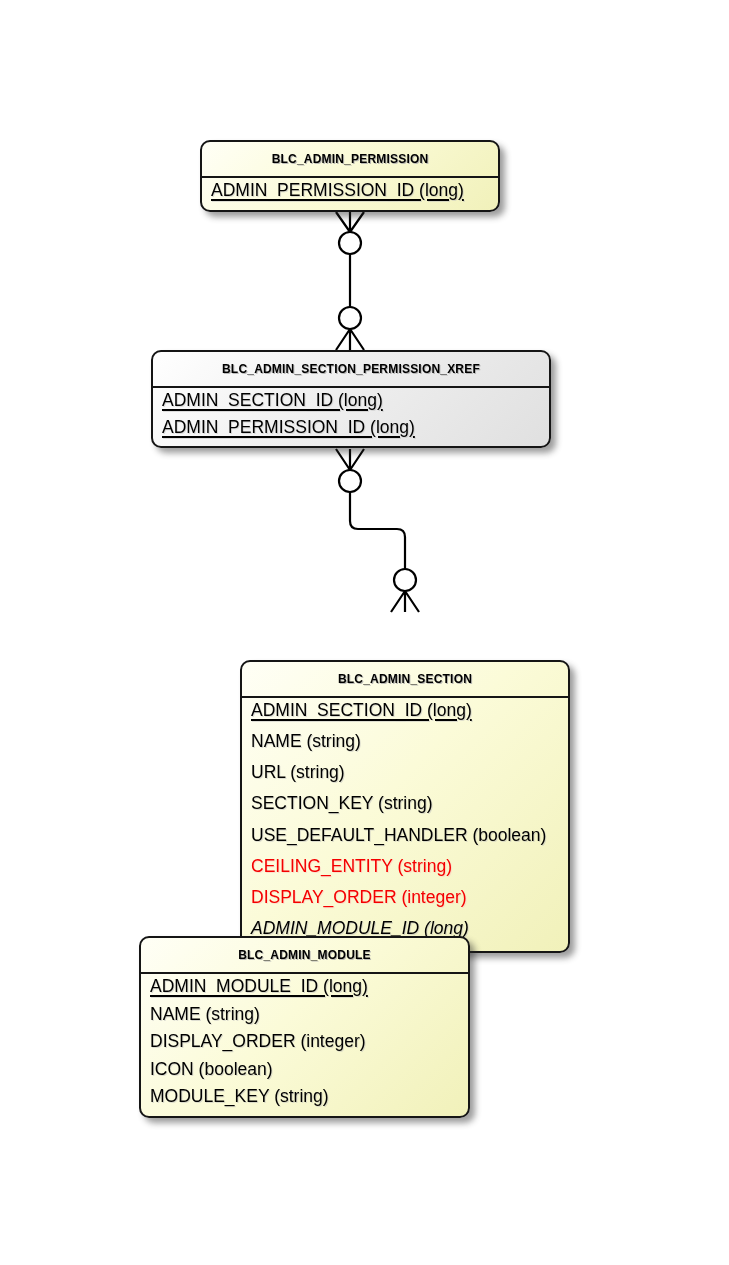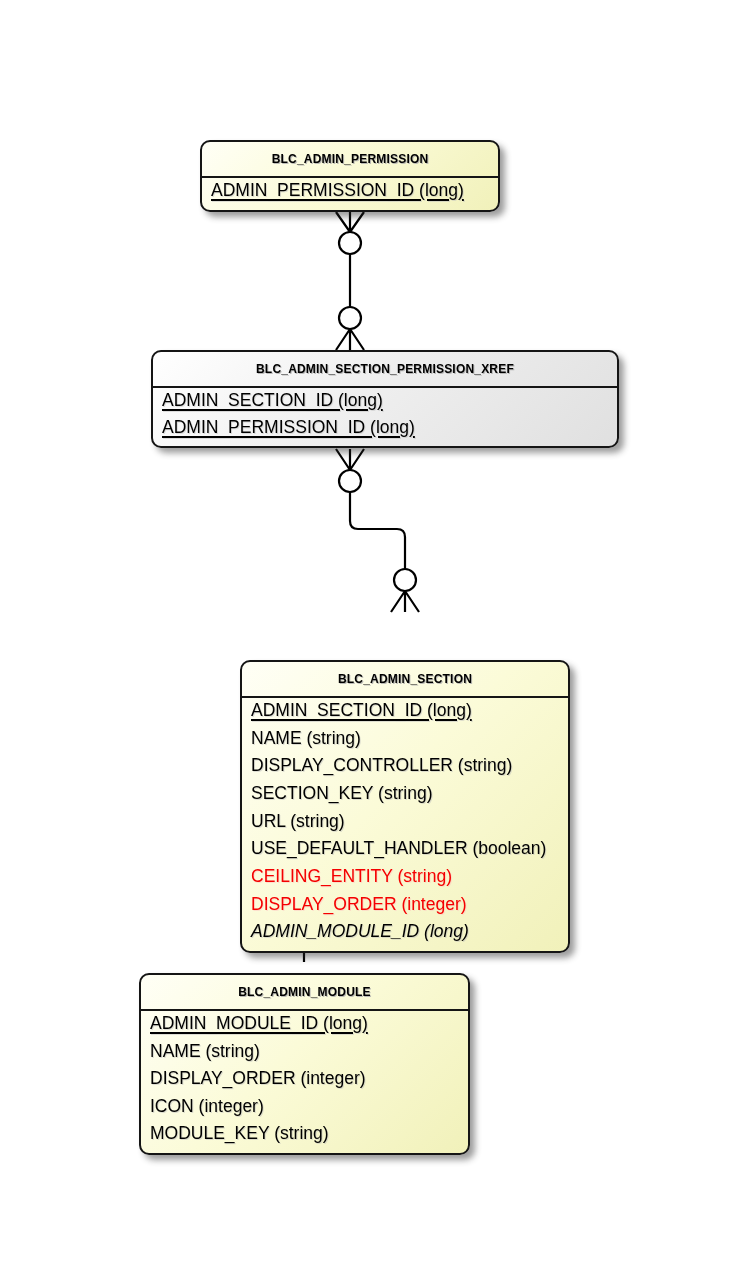--- a/index.html
+++ b/index.html
@@ -52,23 +52,23 @@
   .row.u span{
     text-decoration:underline;
     text-decoration-thickness:2px;
     text-underline-offset:3px;
   }
   .row.red{color:#f40000;text-shadow:1px 1px 0 rgba(255,190,190,0.45);}
   .row.it{font-style:italic;}
 
   
   #e-permission{left:200px;top:140px;width:300px;height:72px;}
-  #e-xref{left:151px;top:350px;width:468px;height:98px;}
+  #e-xref{left:151px;top:350px;width:400px;height:98px;}
   #e-section{left:240px;top:612px;width:330px;height:293px;margin-top:48px;}
-  #e-module{left:139px;top:973px;width:331px;height:182px;}
+  #e-module{left:139px;top:936px;width:331px;height:182px;}
 </style>
 </head>
 <body>
 
 <div id="canvas">
 
   <svg id="wires" width="729" height="1265" viewBox="0 0 729 1265">
 
     <g>
       <path d="M350,212 V232 M336,212 L350,232 M364,212 L350,232"></path>
@@ -118,27 +118,24 @@
   <div id="e-section" class="entity yellow">
     <div class="etitle">BLC_ADMIN_SECTION</div>
     <div class="ebody">
       <div class="row u">
           <span>ADMIN_SECTION_ID (long)</span>
         </div>
       <div class="row">
           <span>NAME (string)</span>
         </div>
       <div class="row">
-          <span>DISPLAY_CONTROLLER (string)</span>
+          <span>URL (string)</span>
         </div>
       <div class="row">
           <span>SECTION_KEY (string)</span>
-        </div>
-      <div class="row">
-          <span>URL (string)</span>
         </div>
       <div class="row">
           <span>USE_DEFAULT_HANDLER (boolean)</span>
         </div>
       <div class="row red">
           <span>CEILING_ENTITY (string)</span>
         </div>
       <div class="row red">
           <span>DISPLAY_ORDER (integer)</span>
         </div>
@@ -154,21 +151,21 @@
       <div class="row u">
           <span>ADMIN_MODULE_ID (long)</span>
         </div>
       <div class="row">
           <span>NAME (string)</span>
         </div>
       <div class="row">
           <span>DISPLAY_ORDER (integer)</span>
         </div>
       <div class="row">
-          <span>ICON (integer)</span>
+          <span>ICON (boolean)</span>
         </div>
       <div class="row">
           <span>MODULE_KEY (string)</span>
         </div>
     </div>
   </div>
 
 </div>
 
 </body></html>

